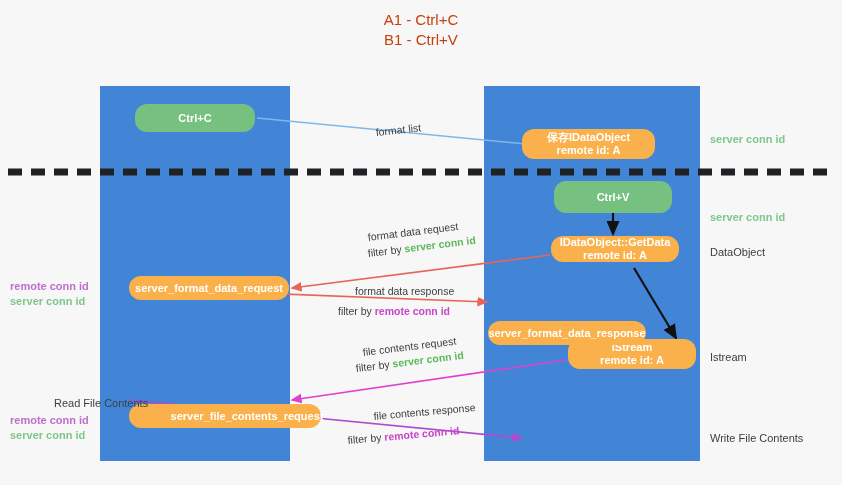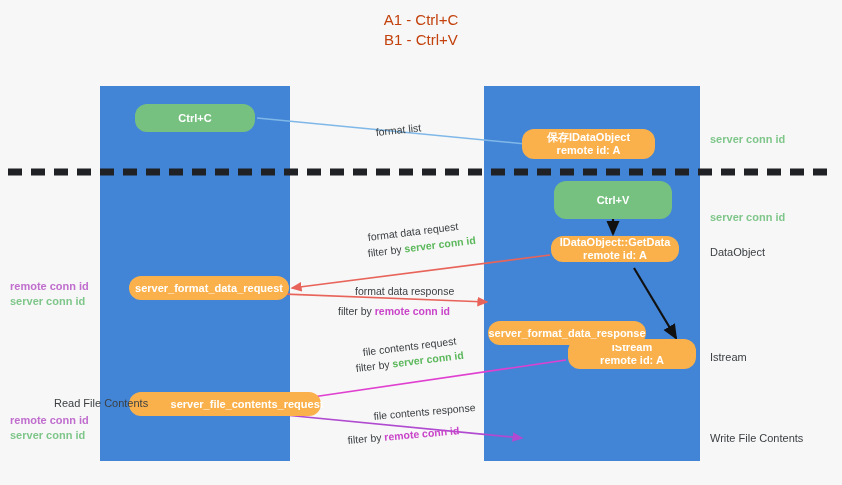--- a/index.html
+++ b/index.html
@@ -148,33 +148,33 @@
     <path d="M566,360 L292,400" stroke="#e040d0" stroke-width="1.6" fill="none" marker-end="url(#ah-magenta)"></path>
 
     <path d="M130,400 L522,438" stroke="#b04ad0" stroke-width="1.6" fill="none" marker-end="url(#ah-purple)"></path>
   </svg>
 
   <div class="abs box green" style="left:135px; top:104px; width:120px; height:28px;">Ctrl+C</div>
 
   <div class="abs box orange" style="left:522px; top:129px; width:133px; height:30px;">保存IDataObject
 remote id: A</div>
 
-  <div class="abs box green" style="left:554px; top:181px; width:118px; height:38px;">Ctrl+V</div>
+  <div class="abs box green" style="left:554px; top:181px; width:118px; height:32px;">Ctrl+V</div>
 
   <div class="abs box orange" style="left:551px; top:236px; width:128px; height:26px;">IDataObject::GetData
 remote id: A</div>
 
   <div class="abs box orange" style="left:568px; top:339px; width:128px; height:30px;">IStream
 remote id: A</div>
 
   <div class="abs box orange" style="left:129px; top:276px; width:160px; height:24px;">server_format_data_request</div>
 
   <div class="abs box orange" style="left:488px; top:289px; width:158px; height:24px;margin-top:32px;">server_format_data_response</div>
 
-  <div class="abs box orange" style="left:129px; top:392px; width:192px; height:24px;padding-left:44px;">server_file_contents_request</div>
+  <div class="abs box orange" style="left:129px; top:404px; width:192px; height:24px;padding-left:44px;">server_file_contents_request</div>
 
 
   <div class="abs elabel rot" style="left:375px; top:125px; transform:rotate(-6deg);">format list</div>
 
   <div class="abs elabel rot" style="left:367px; top:230px; transform:rotate(-7deg);">format data request</div>
   <div class="abs elabel rot" style="left:367px; top:246px; transform:rotate(-7deg);">
     <span>filter by </span><span class="green-t">server conn id</span>
   </div>
 
   <div class="abs elabel" style="left:355px; top:284px;">format data response</div>

